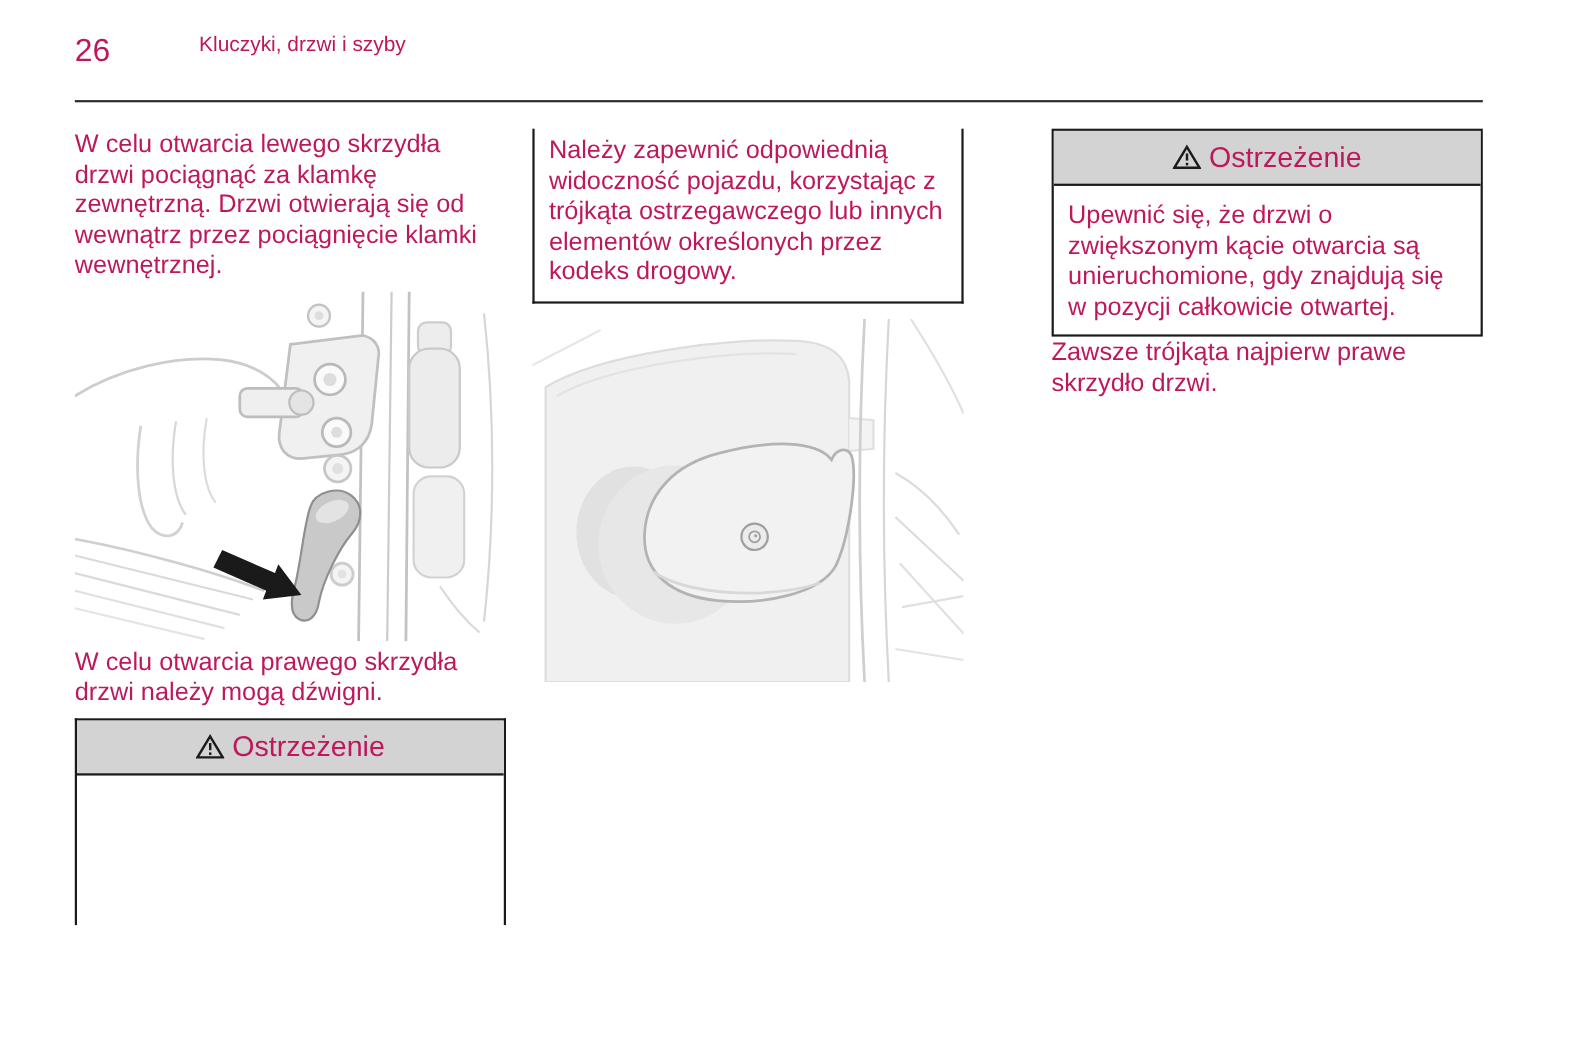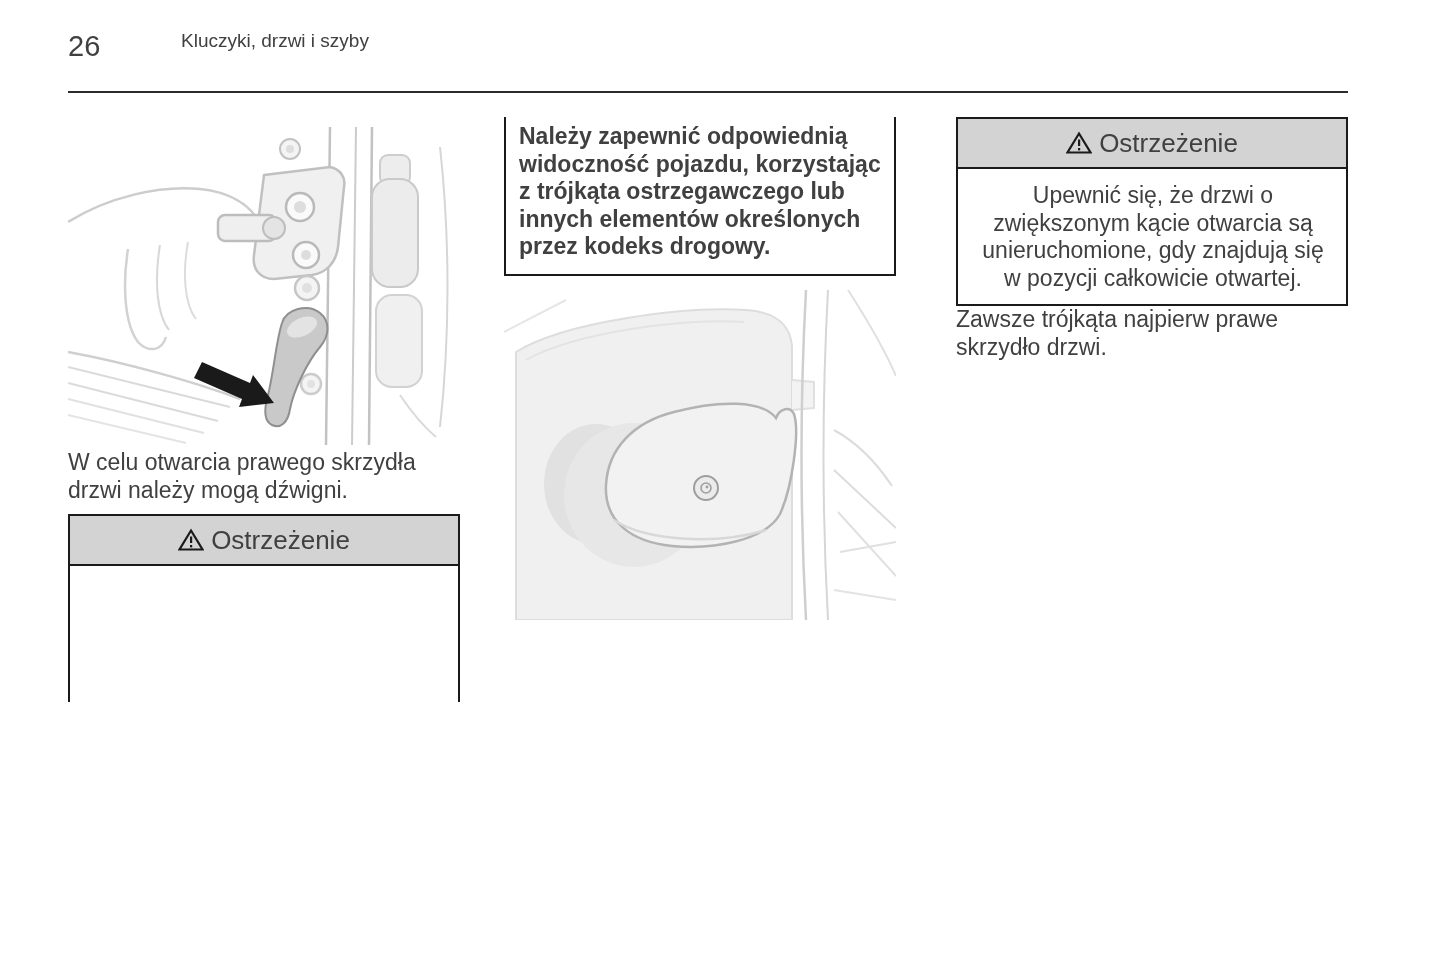--- a/index.html
+++ b/index.html
@@ -1,28 +1,28 @@
 <!DOCTYPE html>
 <html><head>
 <meta charset="utf-8">
 <style>
   html,body{margin:0;padding:0;background:#ffffff;}
   .page{
     position:relative;width:1445px;height:846px;background:#ffffff;
-    font-family:"Liberation Sans", sans-serif;color:#404040;overflow:hidden;
+    font-family:"Liberation Sans", sans-serif;color:#be185d;overflow:hidden;
   }
   .pagehead-num{position:absolute;left:68px;top:30px;font-size:29px;}
   .pagehead-title{position:absolute;left:181px;top:30px;font-size:19px;}
   .pagehead-rule{position:absolute;left:68px;top:91px;width:1280px;height:2px;background:#2b2b2b;}
   .col{position:absolute;top:117px;width:392px;}
-  #col1{left:68px;} #col2{left:504px;font-weight:bold;} #col3{left:956px;}
+  #col1{left:68px;} #col2{left:484px;} #col3{left:956px;}
   h2.section{font-size:34px;font-weight:normal;margin:2px 0 13px 0;line-height:40px;}
   p.body{font-size:23px;line-height:27.5px;margin:0;}
   figure{margin:0;padding:0;}
-  .warnbox{border:2px solid #1a1a1a;box-sizing:border-box;text-align:center;}
+  .warnbox{border:2px solid #1a1a1a;box-sizing:border-box;}
   .warnhead{
     background:#d3d3d3;border-bottom:2px solid #1a1a1a;height:48px;
     display:flex;align-items:center;justify-content:center;gap:7px;font-size:26px;
   }
   .warnhead svg{display:block;}
   .warnbody{padding:13px 11px 12px 13px;}
   .warnbody p + p{margin-top:9px;}
   .cutbox{border-bottom:none;height:188px;overflow:hidden;margin-top:10px;}
   .contbox{
     border:2px solid #1a1a1a;border-top:none;box-sizing:border-box;
@@ -35,20 +35,21 @@
 </head>
 <body>
 
 <div class="page">
 
   <div class="pagehead-num">26</div>
   <div class="pagehead-title">Kluczyki, drzwi i szyby</div>
   <div class="pagehead-rule"></div>
 
   <div class="col" id="col1">
+    <p class="body">W celu otwarcia lewego skrzydła drzwi pociągnąć za klamkę zewnętrzną. Drzwi otwierają się od wewnątrz przez pociągnięcie klamki wewnętrznej.</p>
 
     <figure class="fig1">
       <svg width="392" height="318" viewBox="0 0 392 318" xmlns="http://www.w3.org/2000/svg">
 
         <path d="M0,95 C40,70 92,58 132,62 C162,65 182,78 192,96" fill="none" stroke="#cdcdcd" stroke-width="2.5"></path>
         <path d="M60,122 C54,160 57,198 70,215 C80,226 94,224 98,210" fill="none" stroke="#d2d2d2" stroke-width="2.5"></path>
         <path d="M92,118 C86,154 89,188 101,203" fill="none" stroke="#d7d7d7" stroke-width="2"></path>
         <path d="M120,115 C114,148 117,178 128,192" fill="none" stroke="#dcdcdc" stroke-width="2"></path>
         <path d="M0,225 C60,236 130,256 172,272" fill="none" stroke="#cfcfcf" stroke-width="2.5"></path>
         <path d="M0,240 L162,280" stroke="#dadada" stroke-width="2"></path>

